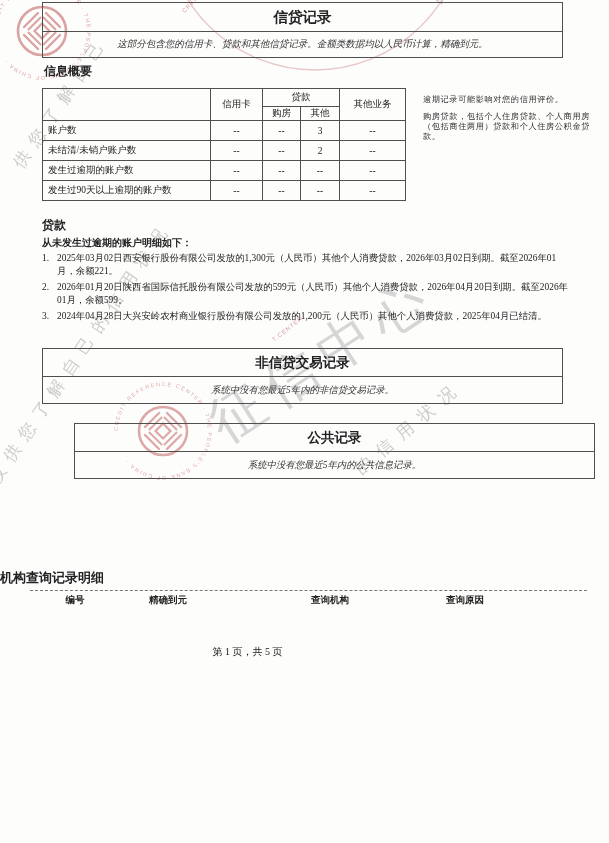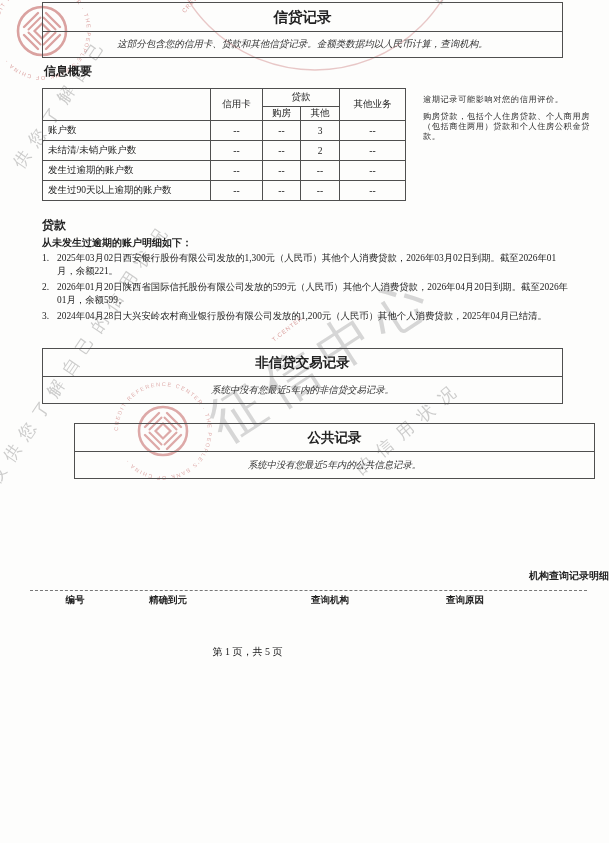--- a/index.html
+++ b/index.html
@@ -44,21 +44,21 @@
   .loanlist{position:absolute;left:42px;top:252px;width:530px;font-size:9.4px;line-height:13px;}
   .loanitem{display:flex;margin-bottom:3px;}
   .loanitem .no{width:15px;flex:0 0 15px;}
   .loanitem .tx{flex:1;}
   
   .secbox{position:absolute;left:42px;width:519px;border:1px solid #4f4f4f;}
   .secbox .t{font-size:13.5px;font-weight:bold;text-align:center;line-height:27px;height:27px;border-bottom:1px solid #4f4f4f;}
   .secbox .s{font-size:9.4px;font-style:italic;text-align:center;line-height:26px;height:26px;color:#333;}
   .sec-0{top:348px;}.sec-1{top:423px;margin-left:32px;}.sec-2{top:505px;}
   
-  .q-heading{position:absolute;left:0;top:569px;width:609px;text-align:right;font-size:10px;font-weight:bold;}
+  .q-heading{position:absolute;left:0;top:569px;width:609px;text-align:left;font-size:13px;font-weight:bold;}
   .dashline{position:absolute;left:30px;top:590px;width:557px;border-top:1px dashed #777;}
   .q-col{position:absolute;top:594px;font-size:9.5px;font-weight:bold;transform:translateX(-50%);white-space:nowrap;}
   .qc-0{left:75px;}.qc-1{left:168px;}.qc-2{left:330px;}.qc-3{left:465px;}
   
   .footer{position:absolute;left:0;top:633px;width:495px;text-align:center;font-size:10px;margin-top:12px;}
 </style>
 </head>
 <body>
 
 <div class="page">
@@ -103,21 +103,21 @@
   </svg>
 
   <svg class="arc-overlay">
     <circle cx="315" cy="-80" r="150" fill="none" stroke="#bf5856" stroke-width="1.4" opacity="0.32"></circle>
   </svg>
   <div class="redfrag redfrag-1">CREDIT</div>
   <div class="redfrag redfrag-2">T.CENTER</div>
 
   <div class="titlebox">
     <div class="t">信贷记录</div>
-    <div class="s">这部分包含您的信用卡、贷款和其他信贷记录。金额类数据均以人民币计算，查询机构。</div>
+    <div class="s">这部分包含您的信用卡、贷款和其他信贷记录。金额类数据均以人民币计算，精确到元。</div>
   </div>
 
   <div class="h-summary">信息概要</div>
 
   <table class="summary">
     <colgroup>
         <col style="width:168px">
         <col style="width:52px">
         <col style="width:38px">
         <col style="width:39px">

